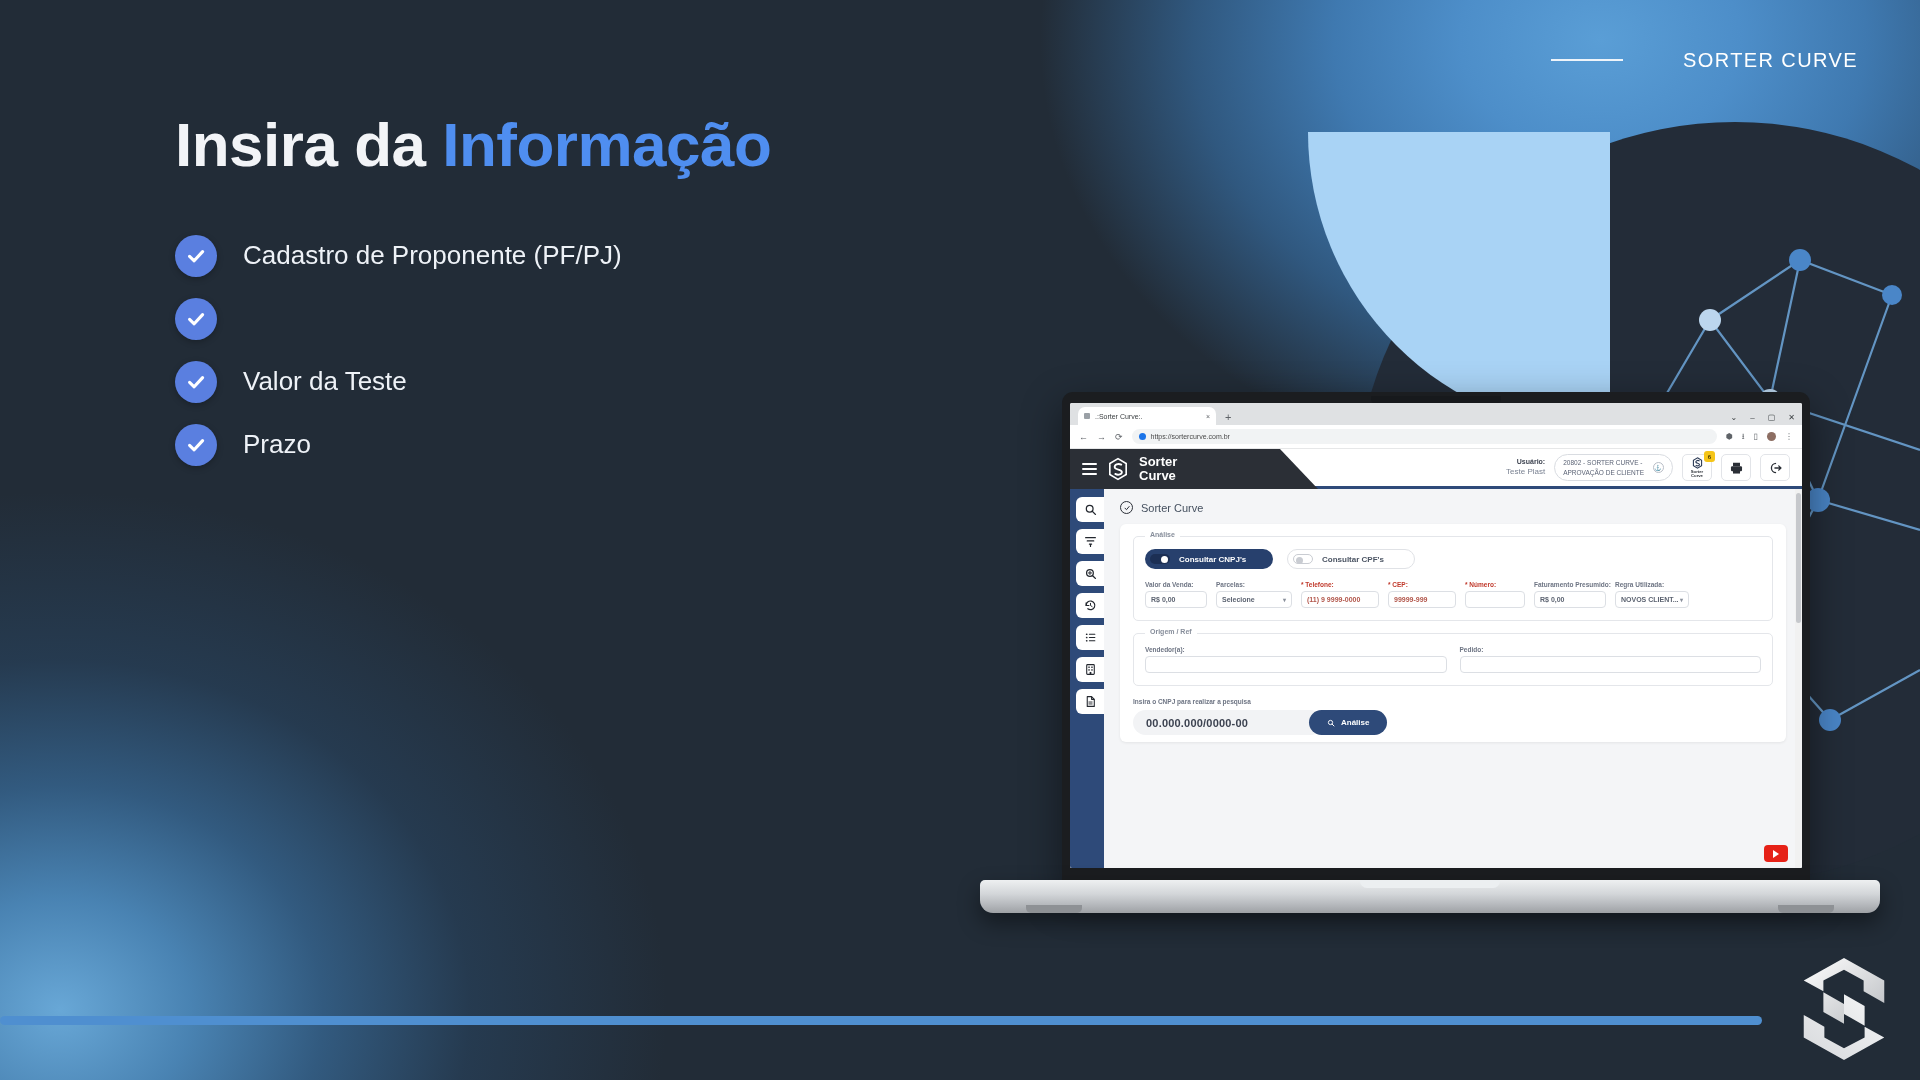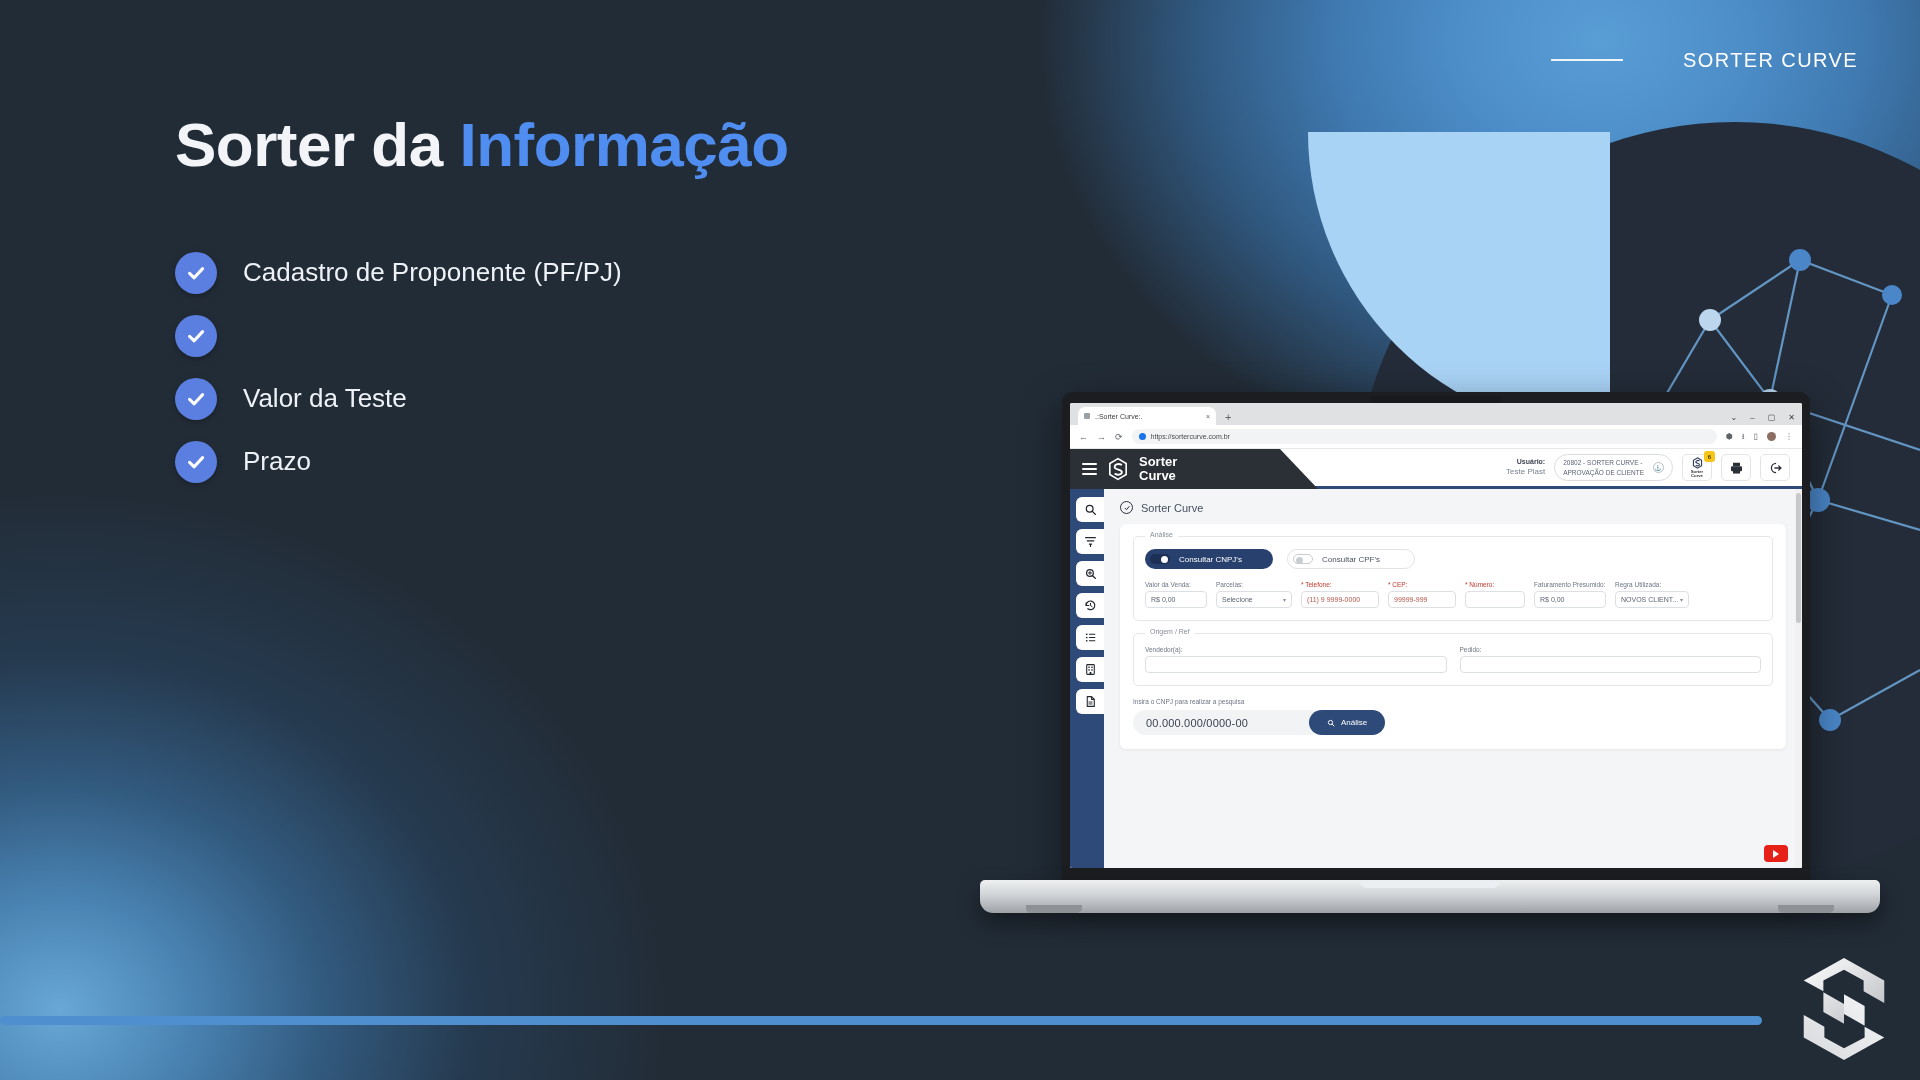--- a/index.html
+++ b/index.html
@@ -66,21 +66,21 @@
   .content{ position:absolute; left:175px; top:112px; width:900px; }
   .title{
     font-size:62px; font-weight:700; color:#f2f4f7;
     letter-spacing:-.5px; line-height:1.08; white-space:nowrap;
   }
   .title .accent{ color:#4f8ef0; }
   .subtitle{
     margin-top:28px; font-size:24px; line-height:1.48;
     color:#e9eef4; font-weight:300; max-width:800px;
   }
-  .bullets{ margin-top:73px; display:flex; flex-direction:column; gap:21px; }
+  .bullets{ margin-top:56px; display:flex; flex-direction:column; gap:21px; }
   .bullet{ display:flex; align-items:center; gap:26px; }
   .check{
     width:42px; height:42px; border-radius:50%;
     background:#5a7fe0;
     display:flex; align-items:center; justify-content:center;
     flex:0 0 42px;
     box-shadow:0 2px 6px rgba(0,0,0,.25);
   }
   .check svg{ display:block; }
   .bullet-text{ font-size:26px; color:#eef2f7; font-weight:300; }
@@ -210,22 +210,23 @@
     display:flex;align-items:center;justify-content:center;
     color:#23272e;
   }
   .main{ flex:1; padding:12px 16px; overflow:hidden; position:relative; background:#f4f5f7;}
   .page-head{ display:flex; align-items:center; gap:8px; margin-bottom:10px; }
   .page-head-ico{ width:13px;height:13px;border-radius:50%;border:1.6px solid #2c3038;
     display:flex;align-items:center;justify-content:center;}
   .page-title{ font-size:11px; color:#45505f; }
 
   .card{
-    background:#fff; border-radius:6px; padding:12px 13px 14px;
+    background:#fff; border-radius:6px; padding:12px 13px 7px;
     box-shadow:0 1px 3px rgba(0,0,0,.07); 
+    font-weight:bold;
   }
   .fieldset{
     border:1px solid #e4e6ea; border-radius:5px; padding:12px 11px 12px;
     position:relative; margin-bottom:12px;
   }
   .legend{
     position:absolute; top:-6px; left:11px; background:#fff; padding:0 5px;
     font-size:7px; color:#878e9b;
   }
   .toggles{ display:flex; gap:14px; margin-bottom:12px; }
@@ -315,21 +316,21 @@
     </g>
   </svg>
 </div>
 
 <div class="header">
   <div class="hdr-rule"></div>
   <div class="hdr-label">SORTER CURVE</div>
 </div>
 
 <div class="content">
-  <h1 class="title"><span>Sorter da </span><span class="accent">Informação</span></h1>
+  <h1 class="title"><span>Insira da </span><span class="accent">Informação</span></h1>
 
   <div class="bullets">
     <div class="bullet">
       <span class="check">
           <svg width="22" height="22" viewBox="0 0 24 24">
             <path d="M5 12.4 L10 17.2 L19.2 7.2" stroke="#fff" stroke-width="3.4" fill="none" stroke-linecap="round" stroke-linejoin="round"></path>
           </svg>
         </span>
       <span class="bullet-text">Cadastro de Proponente (PF/PJ)</span>
     </div>

